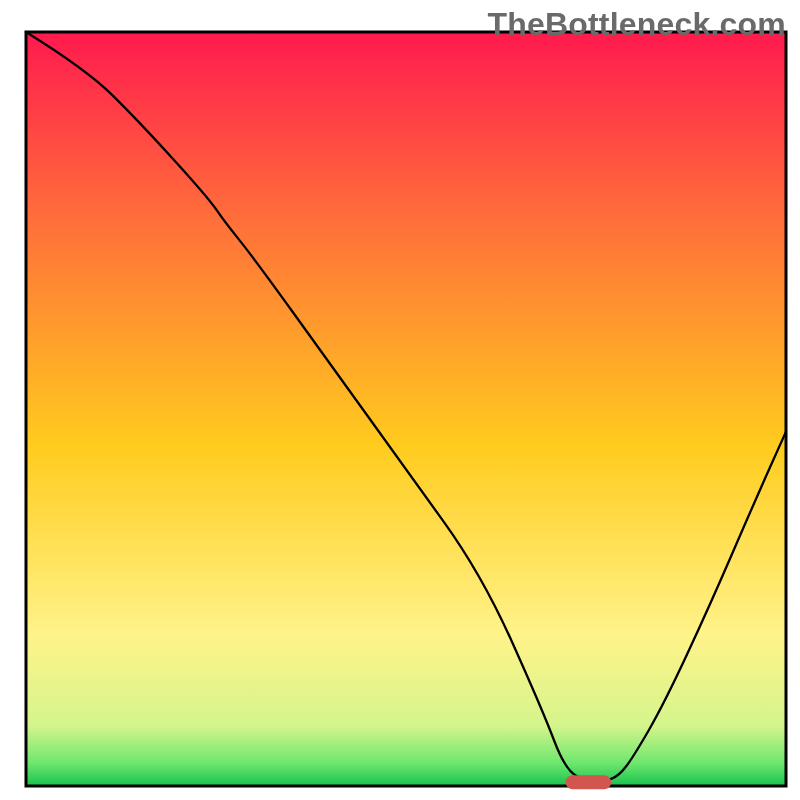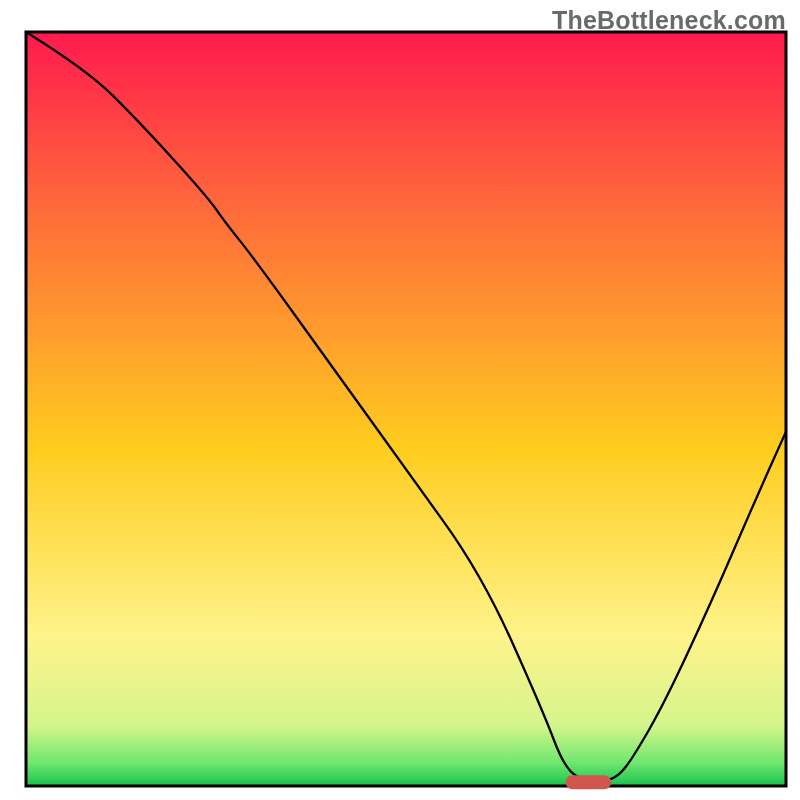--- a/index.html
+++ b/index.html
@@ -12,21 +12,21 @@
   }
   .chart-container {
     position: relative;
     width: 800px;
     height: 800px;
   }
   .watermark {
     position: absolute;
     top: 6px;
     right: 14px;
-    font-size: 25px;
+    font-size: 32px;
     font-weight: 600;
     color: #6a6a6a;
     letter-spacing: 0.2px;
     z-index: 10;
   }
   svg {
     display: block;
   }
 </style>
 </head>

